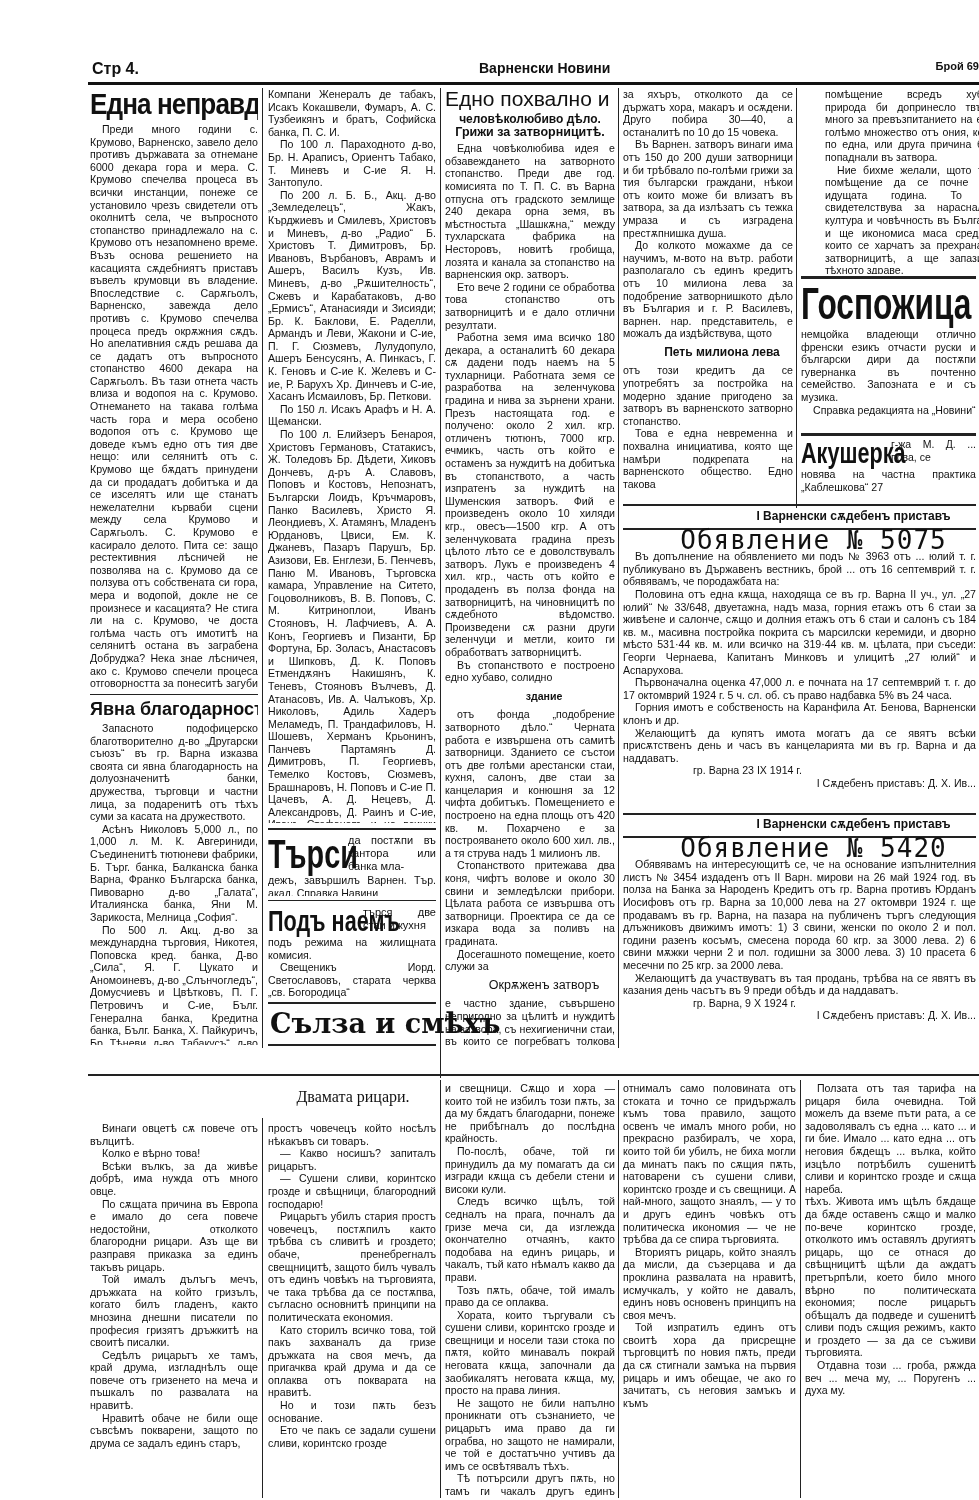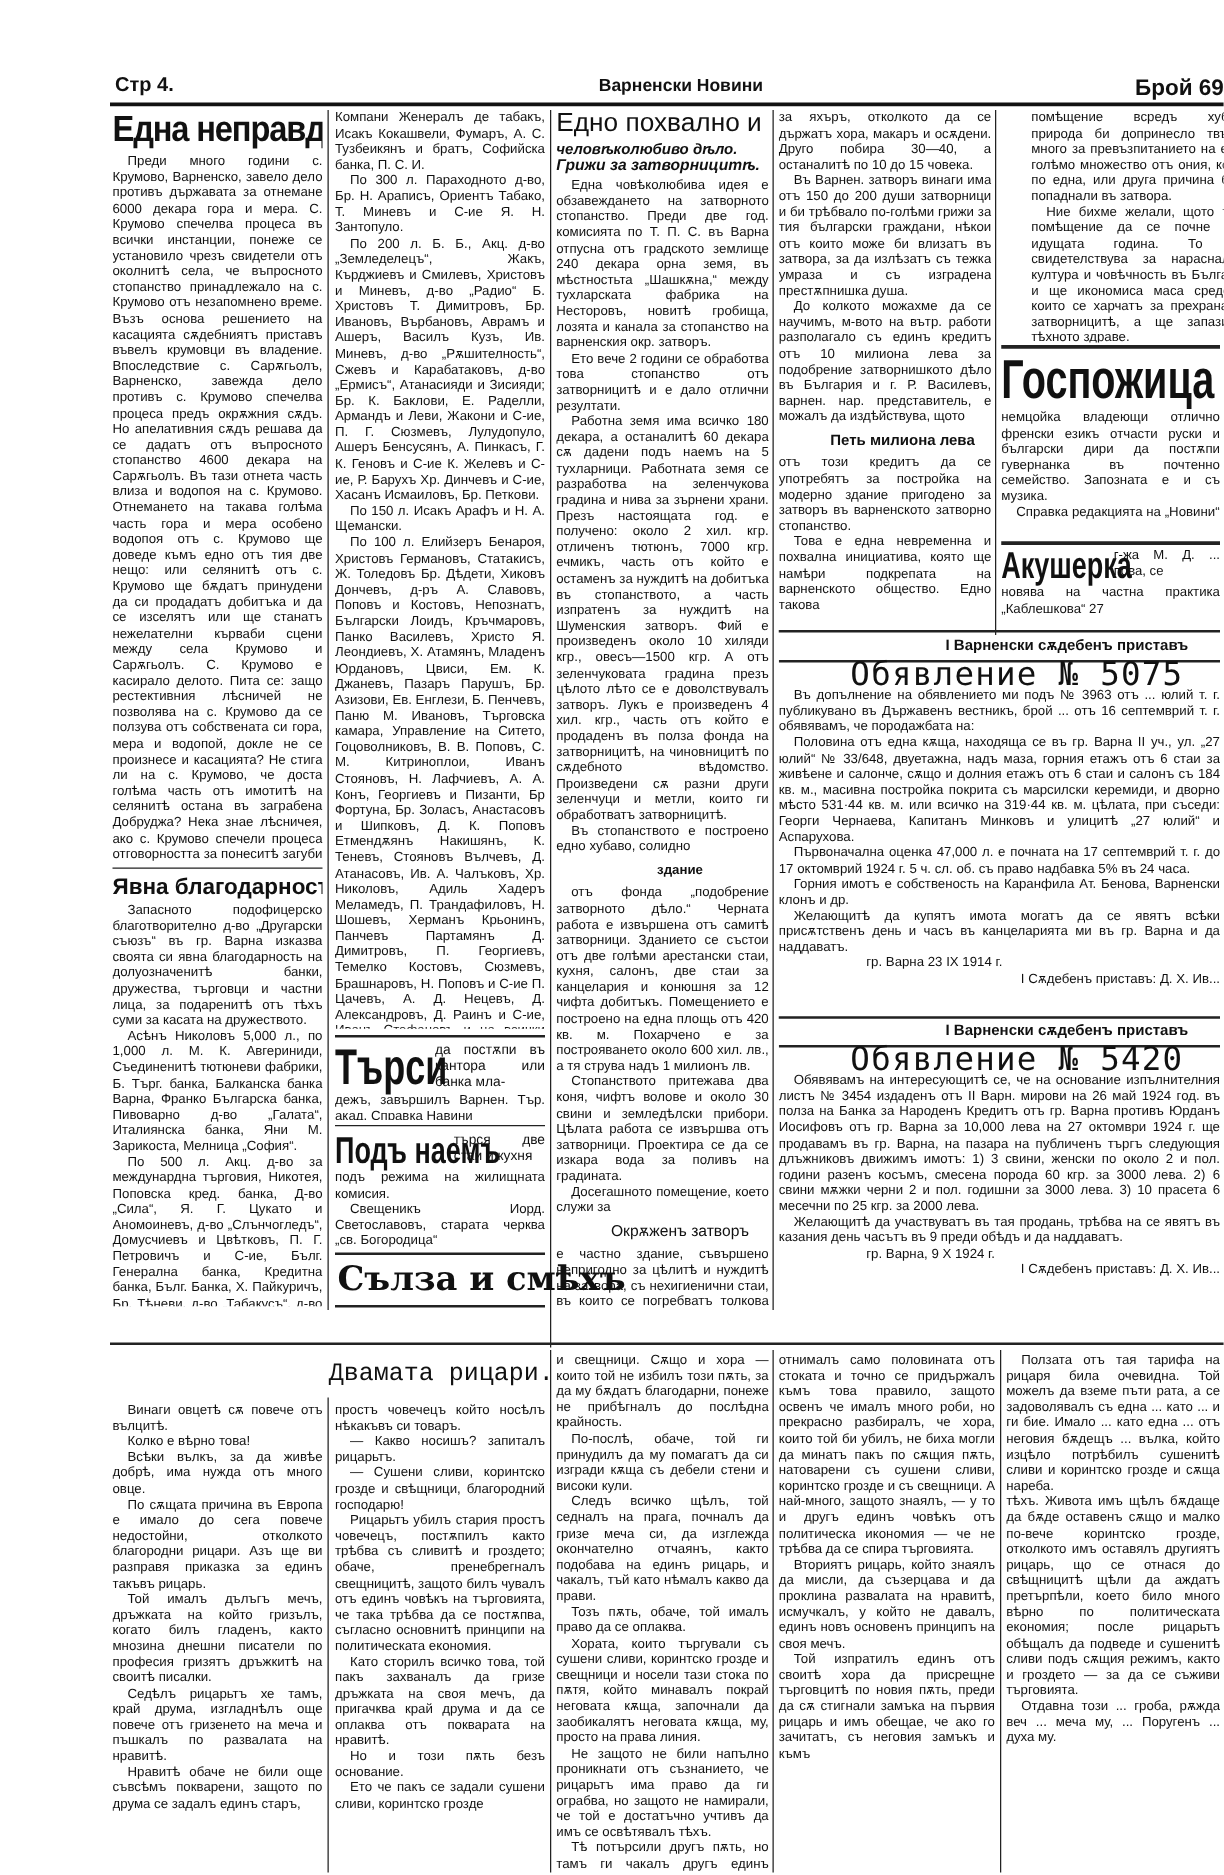--- a/index.html
+++ b/index.html
@@ -1,34 +1,34 @@
 <!DOCTYPE html>
 <html><head>
 <meta charset="utf-8">
 <style>
   html,body{margin:0;padding:0;background:#fff;}
   body{width:979px;height:1500px;overflow:hidden;position:relative;font-family:"Liberation Serif","DejaVu Serif",serif;color:#111;}
   .page{position:absolute;left:88px;top:58px;width:891px;height:1442px;}
   .hdr{position:absolute;left:0;top:0;width:891px;height:24px;font-family:"Liberation Sans",sans-serif;font-weight:bold;font-size:16px;}
   .hdr .l{position:absolute;left:4px;top:2px;}
   .hdr .c{position:absolute;left:363px;top:2px;font-size:14px;}
-  .hdr .r{position:absolute;right:0;top:2px;font-size:18px;}
+  .hdr .r{position:absolute;right:0;top:2px;font-size:11px;}
   .hdr-rule{position:absolute;left:0;top:24px;width:891px;height:3px;background:#111;}
   .col{position:absolute;font-family:"Liberation Sans",sans-serif;font-size:10.6px;line-height:12.6px;text-align:justify;overflow:hidden;}
   .col p{margin:0;text-indent:12px;}
   .vr{position:absolute;width:1px;background:#222;}
   .hr{position:absolute;height:2px;background:#222;}
   .big{font-family:"Liberation Sans",sans-serif;font-weight:bold;line-height:1;}
   .h-edna{font-size:29px;letter-spacing:-1px;transform:scaleX(0.9);transform-origin:left;white-space:nowrap;}
   .h-prai{font-size:23px;font-weight:normal;white-space:nowrap;}
-  .h-sub{font-size:12px;text-align:left;font-weight:bold;font-style:italic;}
+  .h-sub{font-size:12px;text-align:center;font-weight:bold;}
   .h-mid{font-size:19px;white-space:nowrap;}
   .h-obj{font-family:"DejaVu Sans Mono",monospace;font-size:26px;white-space:nowrap;letter-spacing:1px;}
   .h-ad{font-family:"Liberation Sans",sans-serif;font-weight:bold;font-size:38px;transform:scaleX(0.72);transform-origin:left;white-space:nowrap;line-height:1;}
-  .h-knights{font-family:Liberation Mono, monospace;font-size:20px;white-space:nowrap;}
+  .h-knights{font-family:Liberation Serif, serif;font-size:16px;white-space:nowrap;}
   .c{text-align:center;padding-left:28px;}
   .sig{text-align:right;}
   .in{padding-left:40px;}
 </style>
 </head>
 <body>
 
 <div class="page">
 
   <div class="hdr">
@@ -50,21 +50,21 @@
   <div class="hr" style="left:2px;top:636px;width:168px;height:1px;"></div>
   <div class="col" style="left:2px;top:642px;width:168px;height:345px;">
     <div class="big h-mid" style="font-size:18px;">Явна благодарность.</div>
     <p style="margin-top:4px;">Запасното подофицерско благотворително д-во „Другарски съюзъ“ въ гр. Варна изказва своята си явна благодарность на долуозначенитѣ банки, дружества, търговци и частни лица, за подаренитѣ отъ тѣхъ суми за касата на дружеството.</p>
     <p>Асѣнъ Николовъ 5,000 л., по 1,000 л. М. К. Авгериниди, Съединенитѣ тютюневи фабрики, Б. Търг. банка, Балканска банка Варна, Франко Българска банка, Пивоварно д-во „Галата“, Италиянска банка, Яни М. Зарикоста, Мелница „София“.</p>
     <p>По 500 л. Акц. д-во за междунардна търговия, Никотея, Поповска кред. банка, Д-во „Сила“, Я. Г. Цукато и Аномоиневъ, д-во „Слънчогледъ“, Домусчиевъ и Цвѣтковъ, П. Г. Петровичъ и С-ие, Бълг. Генерална банка, Кредитна банка, Бълг. Банка, Х. Пайкуричъ, Бр. Тѣневи, д-во „Табакусъ“, д-во „Съединение“, Нова търговийска компания за тютюнъ,</p>
   </div>
 
   <div class="col" style="left:180px;top:30px;width:168px;height:735px;">
     <p style="text-indent:0">Компани Женералъ де табакъ, Исакъ Кокашвели, Фумаръ, А. С. Тузбеикянъ и братъ, Софийска банка, П. С. И.</p>
-    <p>По 300 л. Параходното д-во, Бр. Н. Араписъ, Ориентъ Табако, Т. Миневъ и С-ие Я. Н. Зантопуло.</p>
+    <p>По 100 л. Параходното д-во, Бр. Н. Араписъ, Ориентъ Табако, Т. Миневъ и С-ие Я. Н. Зантопуло.</p>
     <p>По 200 л. Б. Б., Акц. д-во „Земледелецъ“, Жакъ, Кърджиевъ и Смилевъ, Христовъ и Миневъ, д-во „Радио“ Б. Христовъ Т. Димитровъ, Бр. Ивановъ, Върбановъ, Аврамъ и Ашеръ, Василъ Кузъ, Ив. Миневъ, д-во „Рѫшителность“, Сжевъ и Карабатаковъ, д-во „Ермисъ“, Атанасияди и Зисияди; Бр. К. Баклови, Е. Раделли, Армандъ и Леви, Жакони и С-ие, П. Г. Сюзмевъ, Лулудопуло, Ашеръ Бенсусянъ, А. Пинкасъ, Г. К. Геновъ и С-ие К. Желевъ и С-ие, Р. Барухъ Хр. Динчевъ и С-ие, Хасанъ Исмаиловъ, Бр. Петкови.</p>
     <p>По 150 л. Исакъ Арафъ и Н. А. Щемански.</p>
     <p>По 100 л. Елийзеръ Бенароя, Христовъ Германовъ, Статакисъ, Ж. Толедовъ Бр. Дѣдети, Хиковъ Дончевъ, д-ръ А. Славовъ, Поповъ и Костовъ, Непознатъ, Български Лоидъ, Кръчмаровъ, Панко Василевъ, Христо Я. Леондиевъ, Х. Атамянъ, Младенъ Юрдановъ, Цвиси, Ем. К. Джаневъ, Пазаръ Парушъ, Бр. Азизови, Ев. Енглези, Б. Пенчевъ, Паню М. Ивановъ, Търговска камара, Управление на Ситето, Гоцоволниковъ, В. В. Поповъ, С. М. Китриноплои, Иванъ Стояновъ, Н. Лафчиевъ, А. А. Конъ, Георгиевъ и Пизанти, Бр Фортуна, Бр. Золасъ, Анастасовъ и Шипковъ, Д. К. Поповъ Етмендѫянъ Накишянъ, К. Теневъ, Стояновъ Вълчевъ, Д. Атанасовъ, Ив. А. Чалъковъ, Хр. Николовъ, Адиль Хадеръ Меламедъ, П. Трандафиловъ, Н. Шошевъ, Херманъ Крьонинъ, Панчевъ Партамянъ Д. Димитровъ, П. Георгиевъ, Темелко Костовъ, Сюзмевъ, Брашнаровъ, Н. Поповъ и С-ие П. Цачевъ, А. Д. Нецевъ, Д. Александровъ, Д. Раинъ и С-ие, Иванъ Стефановъ и на всички други, които сѫ подарили по-малко отъ 100 л. или общо 45.315</p>
   </div>
   <div class="hr" style="left:180px;top:770px;width:168px;"></div>
   <div class="col" style="left:180px;top:776px;width:168px;height:62px;">
     <div style="display:flex;">
       <div class="h-ad" style="width:80px;font-size:40px;">Търси</div>
       <div style="flex:1;font-size:11px;line-height:13px;">да постѫпи въ кантора или банка мла-</div>
     </div>

